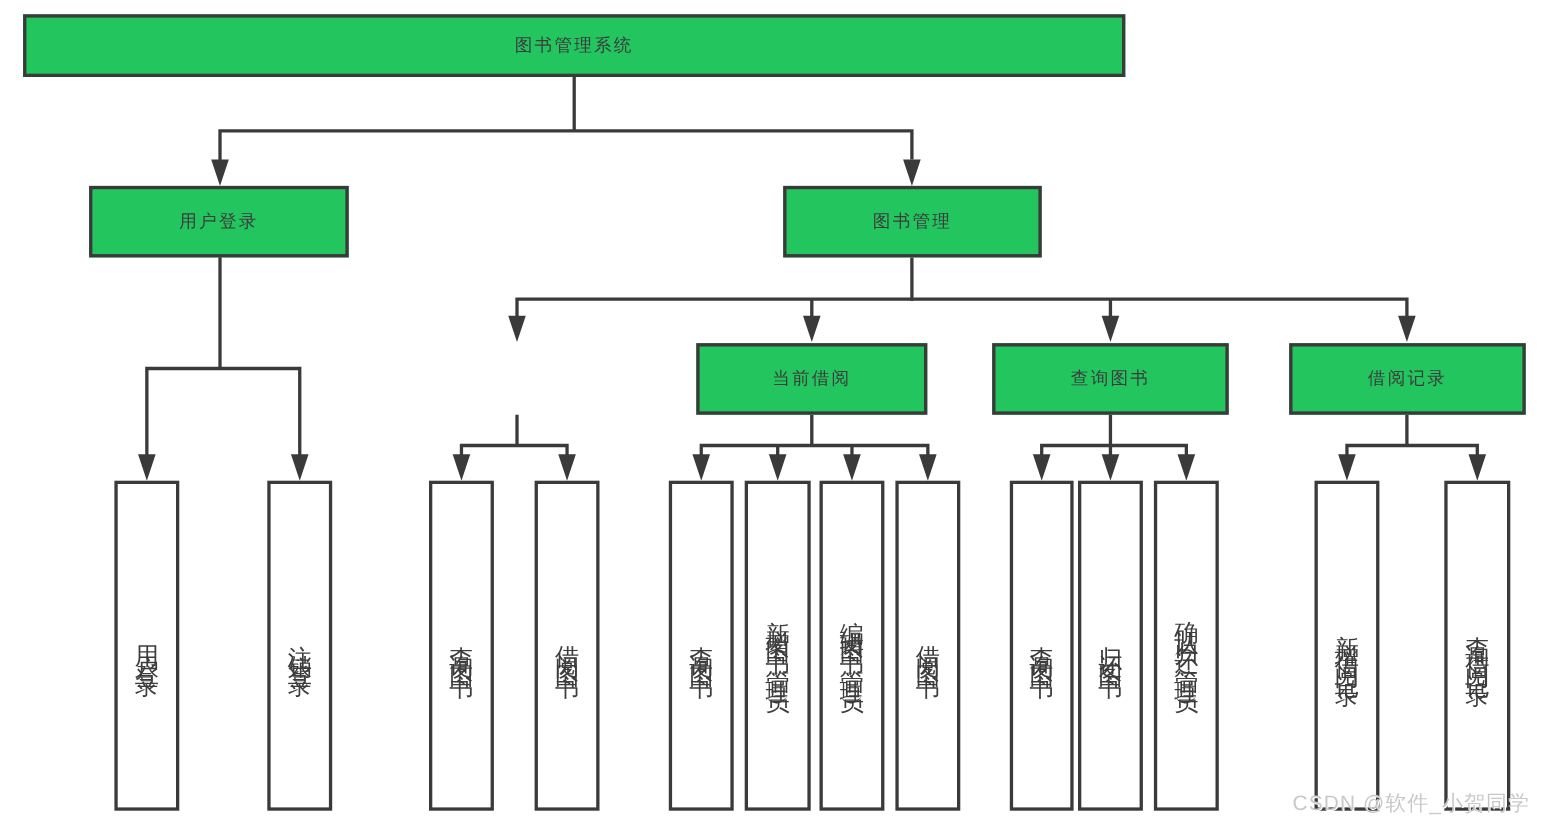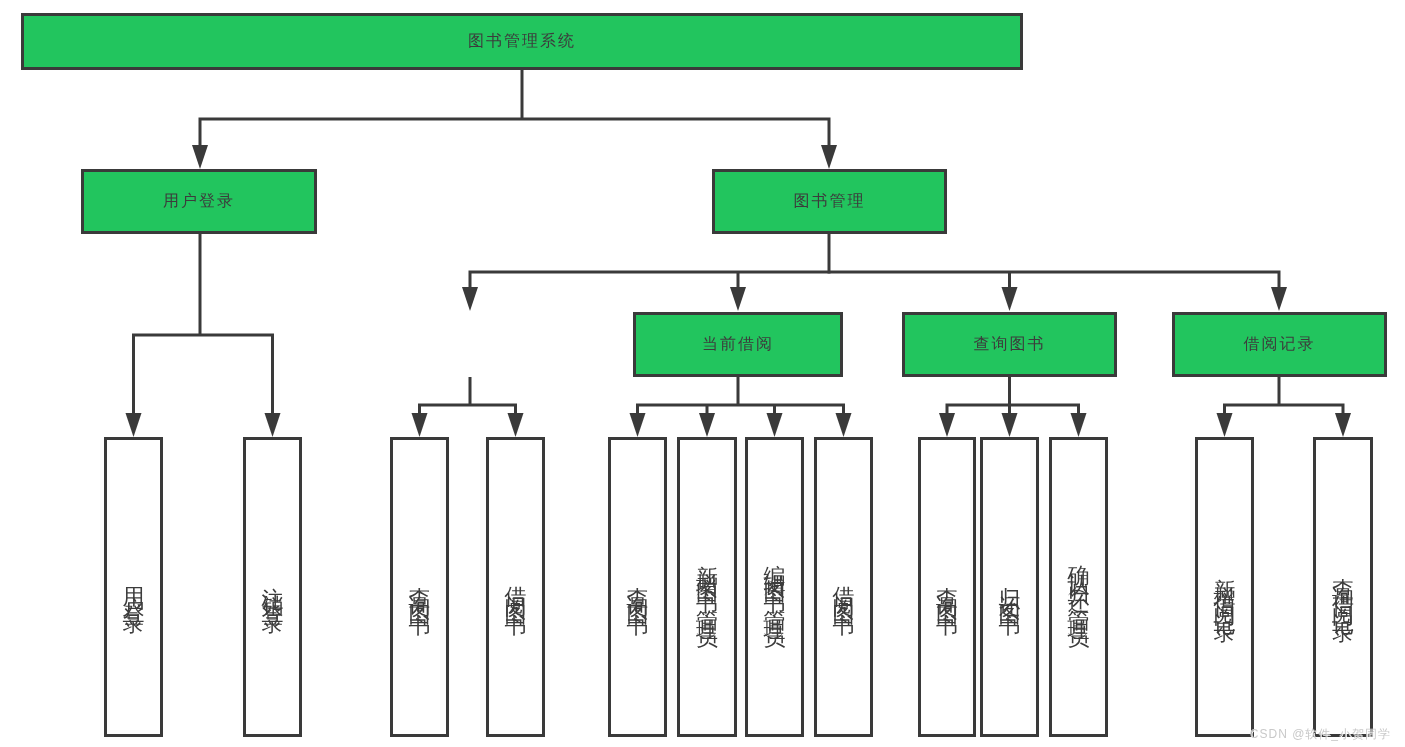--- a/index.html
+++ b/index.html
@@ -34,21 +34,21 @@
     writing-mode:vertical-rl;
     text-orientation:mixed;
     font-size:22px;
     letter-spacing:9px;
     color:#3c3c3c;
     line-height:1;
   }
   .watermark{
     position:absolute;
     right:14px;bottom:4px;
-    font-size:12px;
+    font-size:19px;
     color:#c9c9c9;
     letter-spacing:1px;
     text-shadow:1px 1px 0 #ffffff;
     white-space:nowrap;
   }
 </style>
 </head>
 <body>
 
 <div id="canvas">

